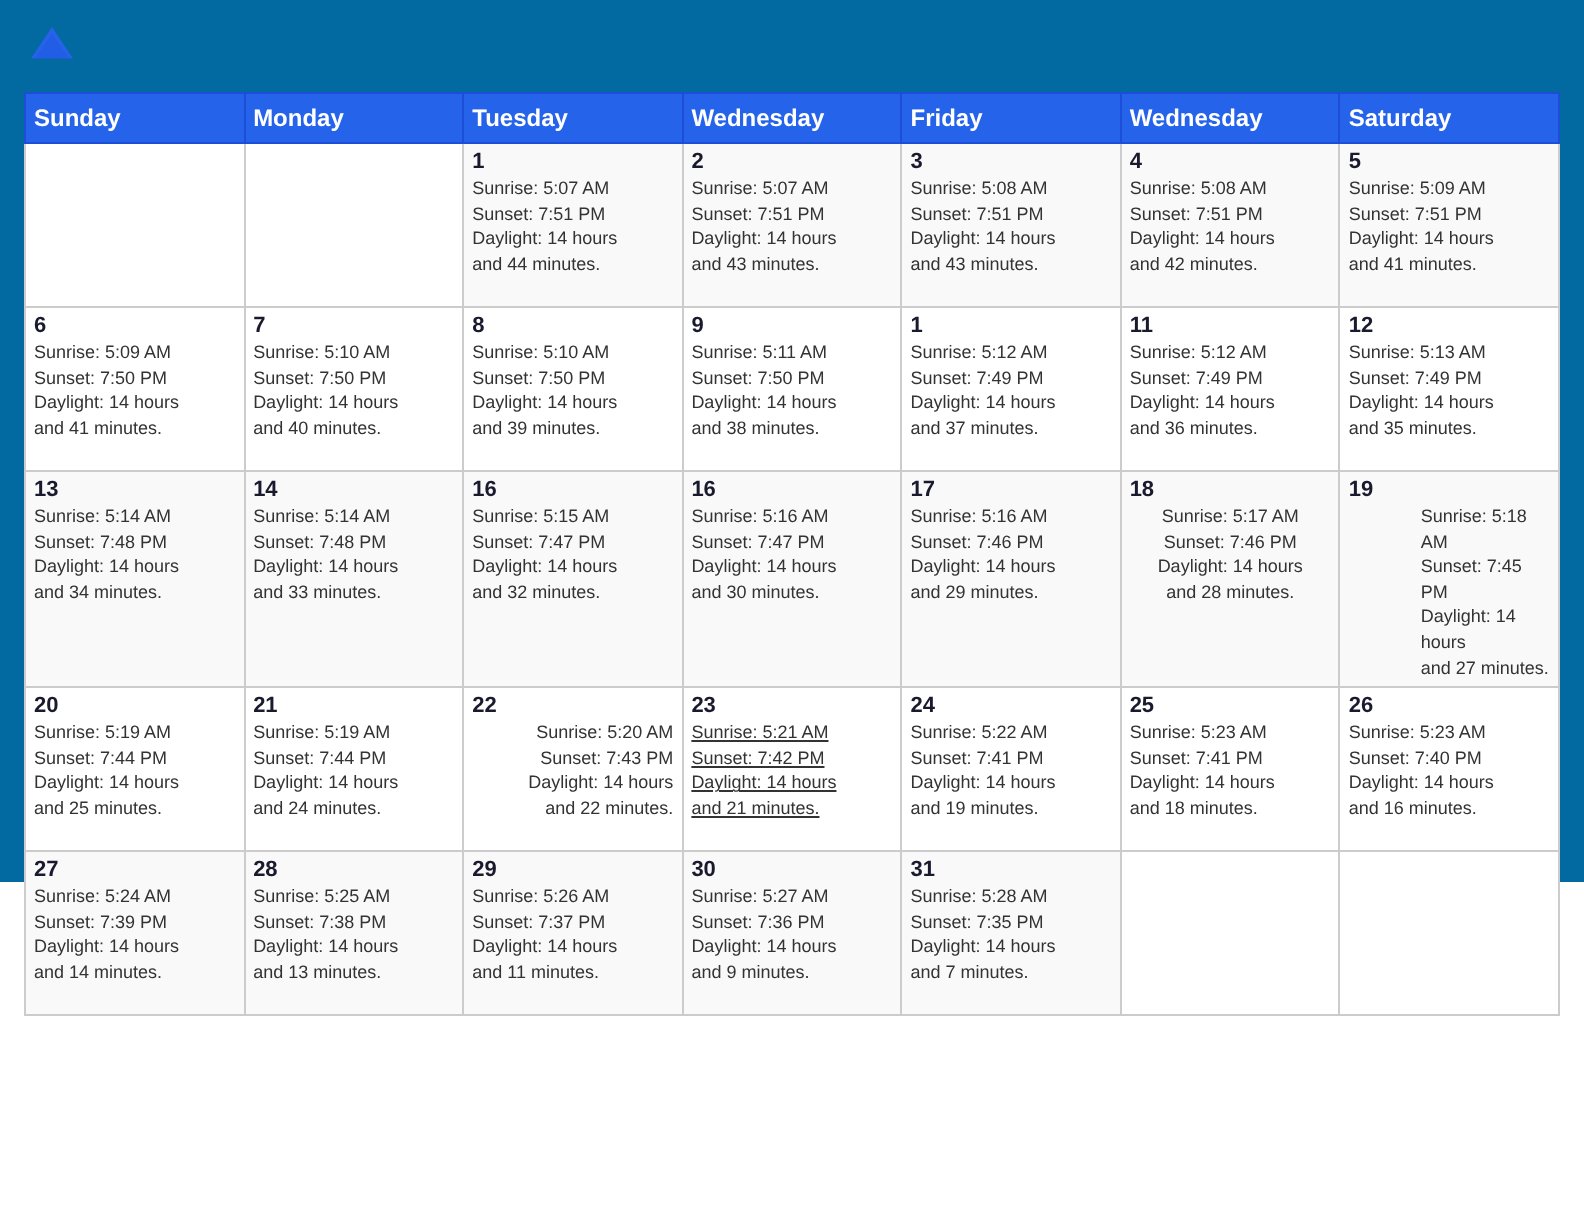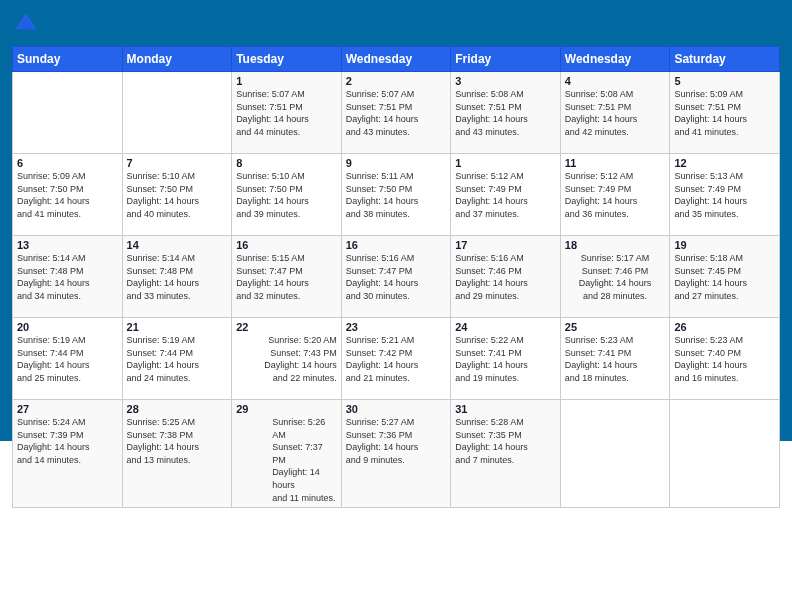--- a/index.html
+++ b/index.html
@@ -264,21 +264,21 @@
           </td>
           <td>
             <span class="day-number">18</span>
             <div class="day-info" style="white-space: pre-line; text-align: center;">Sunrise: 5:17 AM
 Sunset: 7:46 PM
 Daylight: 14 hours
 and 28 minutes.</div>
           </td>
           <td>
             <span class="day-number">19</span>
-            <div class="day-info" style="white-space: pre-line;">Sunrise: 5:18 AM
+            <div class="day-info" style="white-space: pre-line; margin-left: 36px;">Sunrise: 5:18 AM
 Sunset: 7:45 PM
 Daylight: 14 hours
 and 27 minutes.</div>
           </td>
         </tr>
         <tr>
           <td>
             <span class="day-number">20</span>
             <div class="day-info" style="white-space: pre-line;">Sunrise: 5:19 AM
 Sunset: 7:44 PM
@@ -294,21 +294,21 @@
           </td>
           <td>
             <span class="day-number">22</span>
             <div class="day-info" style="white-space: pre-line; text-align: right;">Sunrise: 5:20 AM
 Sunset: 7:43 PM
 Daylight: 14 hours
 and 22 minutes.</div>
           </td>
           <td>
             <span class="day-number">23</span>
-            <div class="day-info" style="white-space: pre-line;">Sunrise: 5:21 AM
+            <div class="day-info" style="white-space: pre-line; text-decoration: underline;">Sunrise: 5:21 AM
 Sunset: 7:42 PM
 Daylight: 14 hours
 and 21 minutes.</div>
           </td>
           <td>
             <span class="day-number">24</span>
             <div class="day-info" style="white-space: pre-line;">Sunrise: 5:22 AM
 Sunset: 7:41 PM
 Daylight: 14 hours
 and 19 minutes.</div>
@@ -338,21 +338,21 @@
           </td>
           <td>
             <span class="day-number">28</span>
             <div class="day-info" style="white-space: pre-line;">Sunrise: 5:25 AM
 Sunset: 7:38 PM
 Daylight: 14 hours
 and 13 minutes.</div>
           </td>
           <td>
             <span class="day-number">29</span>
-            <div class="day-info" style="white-space: pre-line; margin-left: 36px;">Sunrise: 5:26 AM
+            <div class="day-info" style="white-space: pre-line;">Sunrise: 5:26 AM
 Sunset: 7:37 PM
 Daylight: 14 hours
 and 11 minutes.</div>
           </td>
           <td>
             <span class="day-number">30</span>
             <div class="day-info" style="white-space: pre-line;">Sunrise: 5:27 AM
 Sunset: 7:36 PM
 Daylight: 14 hours
 and 9 minutes.</div>

